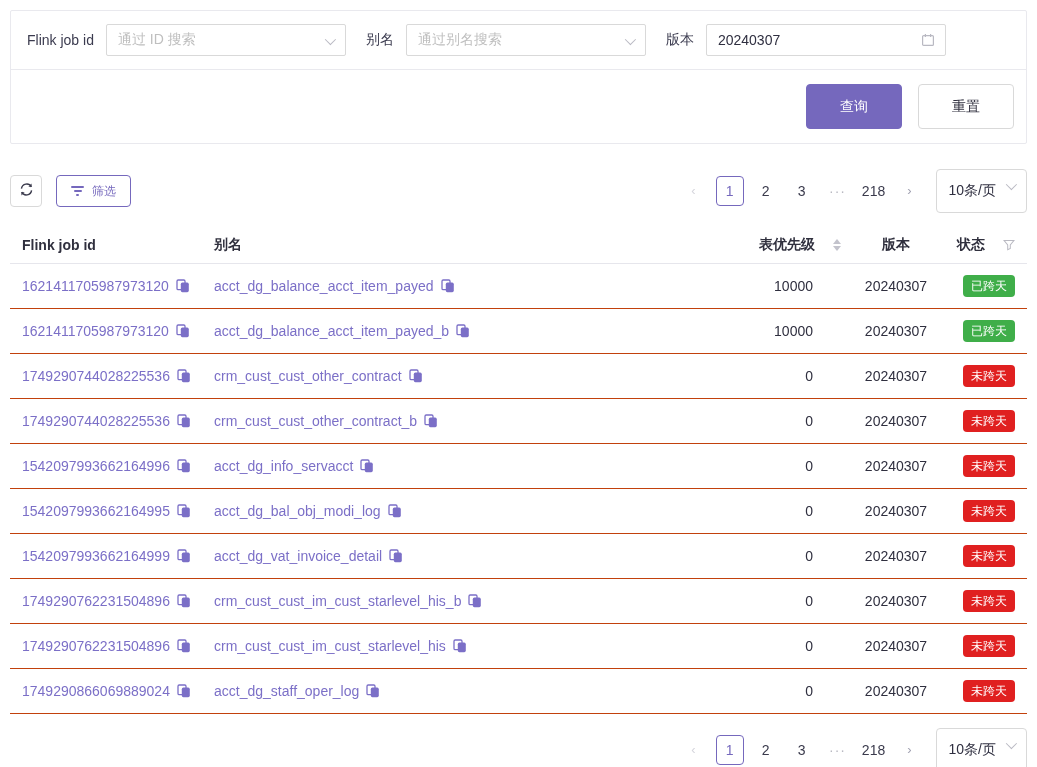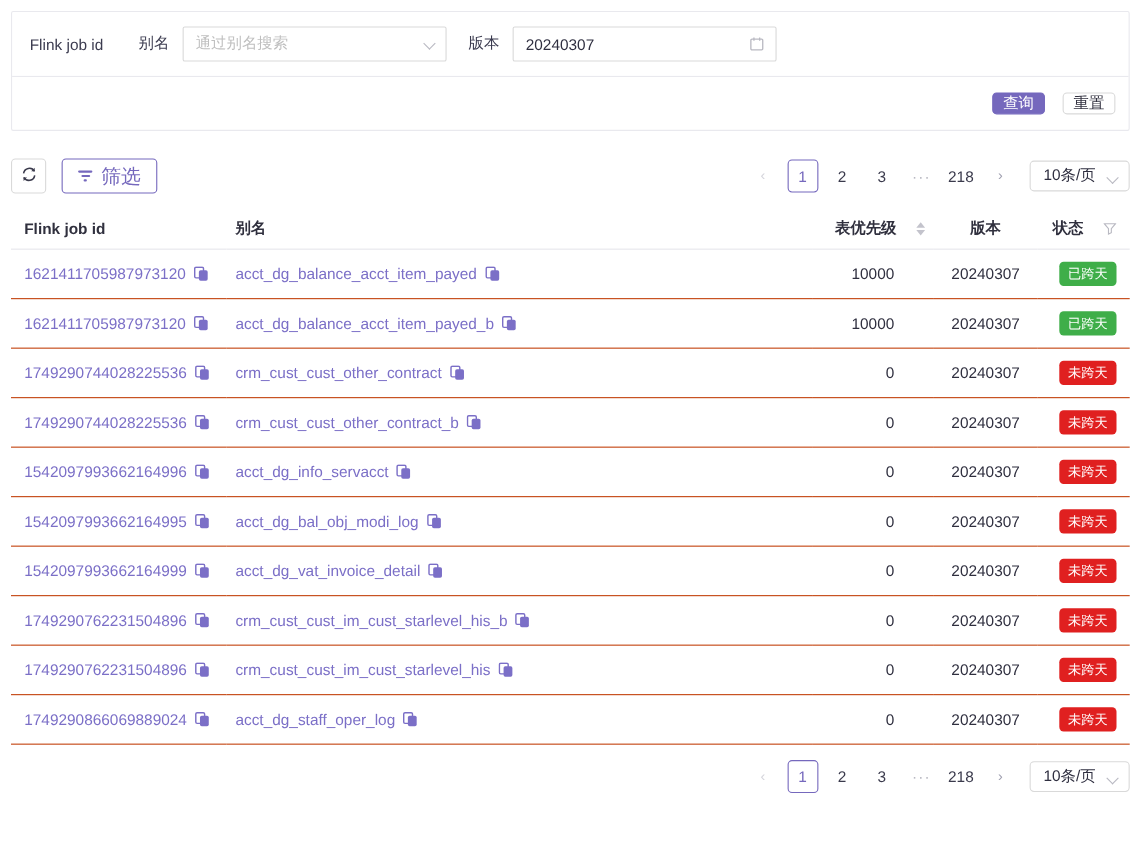--- a/index.html
+++ b/index.html
@@ -16,47 +16,47 @@
   .field-label { margin-right:12px; color:#3b3b4f; white-space:nowrap; }
   .control { position:relative; width:240px; height:32px; border:1px solid #d9d9d9; border-radius:2px;
     background:#fff; display:flex; align-items:center; padding:0 30px 0 11px; cursor:pointer; }
   .control .placeholder { color:#bfbfbf; font-size:14px; overflow:hidden; white-space:nowrap; }
   .control .value { color:#2f2f40; font-size:14px; }
   .chev { position:absolute; right:12px; top:12px; width:8px; height:8px;
     border-right:1.4px solid #b9b9c2; border-bottom:1.4px solid #b9b9c2;
     transform:rotate(45deg) translateY(-2px); }
   .cal-icon { position:absolute; right:10px; top:8px; color:#b9b9c2; }
   .btn-row { display:flex; justify-content:flex-end; align-items:center; gap:16px; padding:14px 12px; }
-  .btn { height:20px; padding:0 9px; border-radius:4px; font-size:14px; border:1px solid #d9d9d9;
+  .btn { height:45px; padding:0 33px; border-radius:4px; font-size:14px; border:1px solid #d9d9d9;
     background:#fff; color:#31303f; cursor:pointer; font-family:inherit; }
   .btn-primary { background:var(--primary); border-color:var(--primary); color:#fff; }
 
   
   .toolbar { margin:25px 10px 0; display:flex; align-items:center; }
   .icon-btn { width:32px; height:32px; border:1px solid #d9d9d9; border-radius:4px; background:#fff;
     display:flex; align-items:center; justify-content:center; color:#3a3a4c; cursor:pointer; }
   .filter-btn { margin-left:14px; height:32px; padding:0 14px; border:1px solid var(--primary);
     border-radius:4px; background:#fff; color:var(--primary); display:flex; align-items:center;
-    gap:8px; font-size:18px; cursor:pointer; }
+    gap:8px; font-size:12px; cursor:pointer; }
   .bars { display:inline-flex; flex-direction:column; align-items:center; gap:2.5px; }
   .bars i { display:block; height:1.6px; background:var(--primary); border-radius:1px; }
   .bars i:nth-child(1){ width:13px; } .bars i:nth-child(2){ width:8px; } .bars i:nth-child(3){ width:3.5px; }
   .summary { margin-left:15px; color:#2f2f3f; }
   .summary b { font-weight:bold; }
   .n-blue { color:var(--count-blue); } .n-green { color:var(--count-green); } .n-red { color:var(--count-red); }
 
   
   .pagination { display:flex; align-items:center; gap:8px; margin-left:auto; }
   .pg-item { min-width:28px; height:30px; line-height:28px; text-align:center; border-radius:4px;
     font-size:14px; color:#3a3a4c; cursor:pointer; border:1px solid transparent; user-select:none; }
   .pg-item.active { border-color:var(--primary); color:var(--primary); }
   .pg-item.more { color:#b9b9c2; letter-spacing:1px; }
   .pg-arrow { color:#a0a0b0; font-size:13px; }
   .pg-arrow.disabled { color:#d5d5dc; }
-  .size-select { position:relative; height:28px; border:1px solid #d9d9d9; border-radius:4px;
+  .size-select { position:relative; height:44px; border:1px solid #d9d9d9; border-radius:4px;
     padding:0 30px 0 12px; display:flex; align-items:center; background:#fff; cursor:pointer;
     color:#2f2f40; margin-left:4px; }
 
   
   .table-wrap { margin:14px 10px 0; }
   table { width:100%; border-collapse:collapse; table-layout:fixed; }
   th { font-weight:bold; color:#30303e; text-align:left; padding:9px 8px; border-bottom:1px solid #e6e6ec;
     font-size:14px; }
   td { padding:0 8px; height:45px; border-bottom:1px solid #c2410c; font-size:14px; color:#2f2f3f; }
   th.c-id, td.c-id { padding-left:12px; width:196px; }
@@ -82,20 +82,24 @@
   .bottom-bar { margin:14px 10px 0; display:flex; }
 </style>
 </head>
 <body>
 
 <div class="filter-card">
 
   <div class="filter-row">
     <div class="field">
       <span class="field-label">Flink job id</span>
+      <div class="control">
+        <span class="placeholder">通过 ID 搜索</span>
+        <i class="chev"></i>
+      </div>
     </div>
     <div class="field">
       <span class="field-label">别名</span>
       <div class="control">
         <span class="placeholder">通过别名搜索</span>
         <i class="chev"></i>
       </div>
     </div>
     <div class="field">
       <span class="field-label">版本</span>

